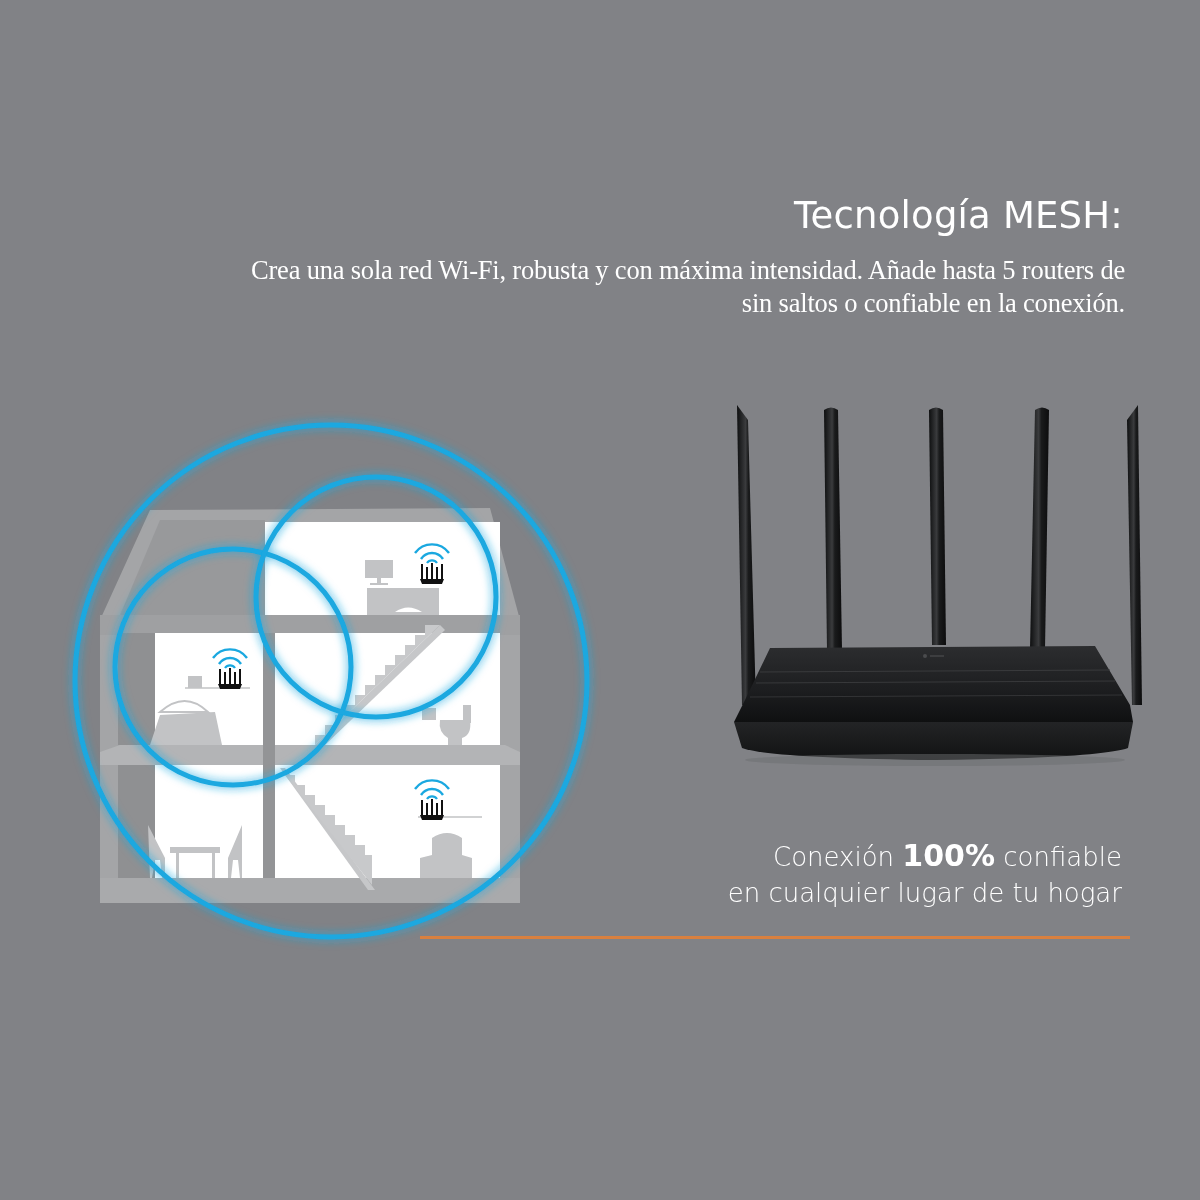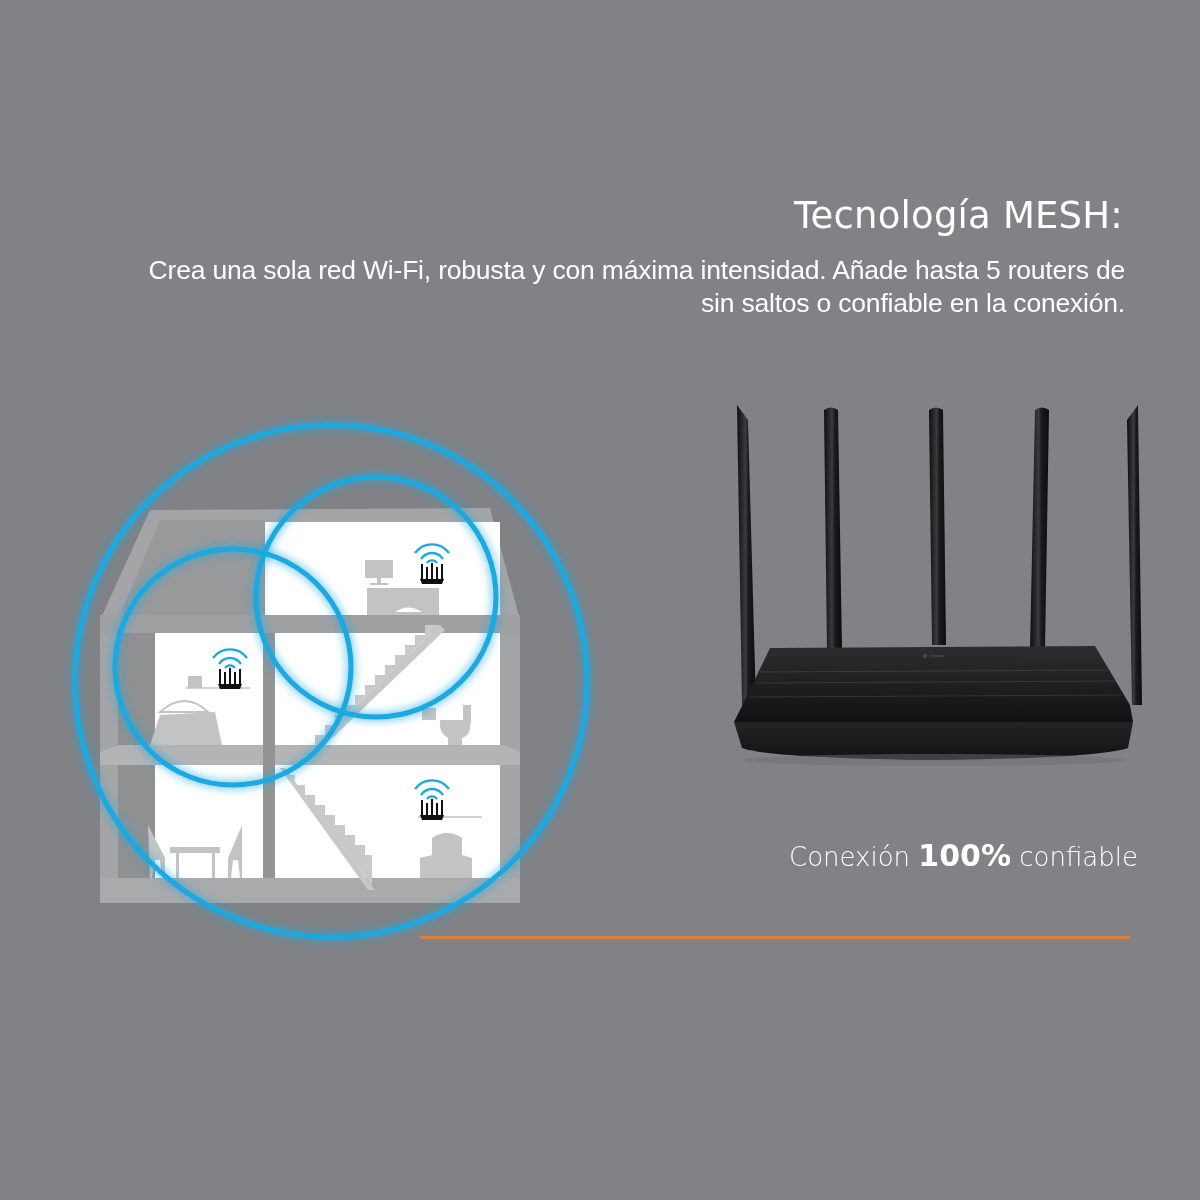--- a/index.html
+++ b/index.html
@@ -1,23 +1,23 @@
 <!DOCTYPE html>
 <html><head>
 <meta charset="utf-8">
 <style>
   html, body { margin:0; padding:0; }
   body { width:1200px; height:1200px; background:#818286; position:relative; overflow:hidden;
          font-family:"Liberation Sans", sans-serif; color:#ffffff; }
   .title { position:absolute; right:77px; top:194px; font-size:37px; font-weight:400; letter-spacing:0.2px;
            font-family:"DejaVu Sans", sans-serif; }
   .desc { position:absolute; right:75px; top:254px; width:1080px; text-align:right; font-size:26.5px;
-          line-height:33px; font-family:Liberation Sans, sans-serif; letter-spacing:-0.2px; }
+          line-height:33px; font-family:Liberation Serif, serif; letter-spacing:-0.2px; }
   .desc span { display:block; white-space:nowrap; }
-  .tagline { position:absolute; right:62px; top:838px; text-align:right; font-size:26px; line-height:36px;
+  .tagline { position:absolute; right:78px; top:838px; text-align:right; font-size:26px; line-height:36px;
              font-family:"DejaVu Sans", sans-serif; font-weight:300; }
   .tagline b { font-weight:700; font-size:30px; }
   .tagline span.line { display:block; white-space:nowrap; }
   .accent-line { position:absolute; left:420px; top:936px; width:710px; height:3px; background:#d9803f; }
   svg { position:absolute; }
 </style>
 </head>
 <body>
 
 <div class="title">Tecnología MESH:</div>
@@ -155,15 +155,16 @@
     <path d="M750,697 L1122,695" stroke="#333436" stroke-width="1"></path>
     <path d="M734,722 L1133,722 L1128,748 Q1100,758 935,760 Q770,758 742,748 Z" fill="url(#front)"></path>
     <ellipse cx="935" cy="760" rx="190" ry="6" fill="#6c6d70" opacity="0.5"></ellipse>
     <circle cx="925" cy="656" r="2" fill="#4a4b4d"></circle>
     <rect x="930" y="655" width="14" height="2" fill="#3d3e40"></rect>
   </g>
 </svg>
 
 <div class="tagline">
   <span class="line"><span>Conexión </span><b>100%</b><span> confiable</span></span>
+  <span class="line">en cualquier lugar de tu hogar</span>
 </div>
 
 <div class="accent-line"></div>
 
 </body></html>

